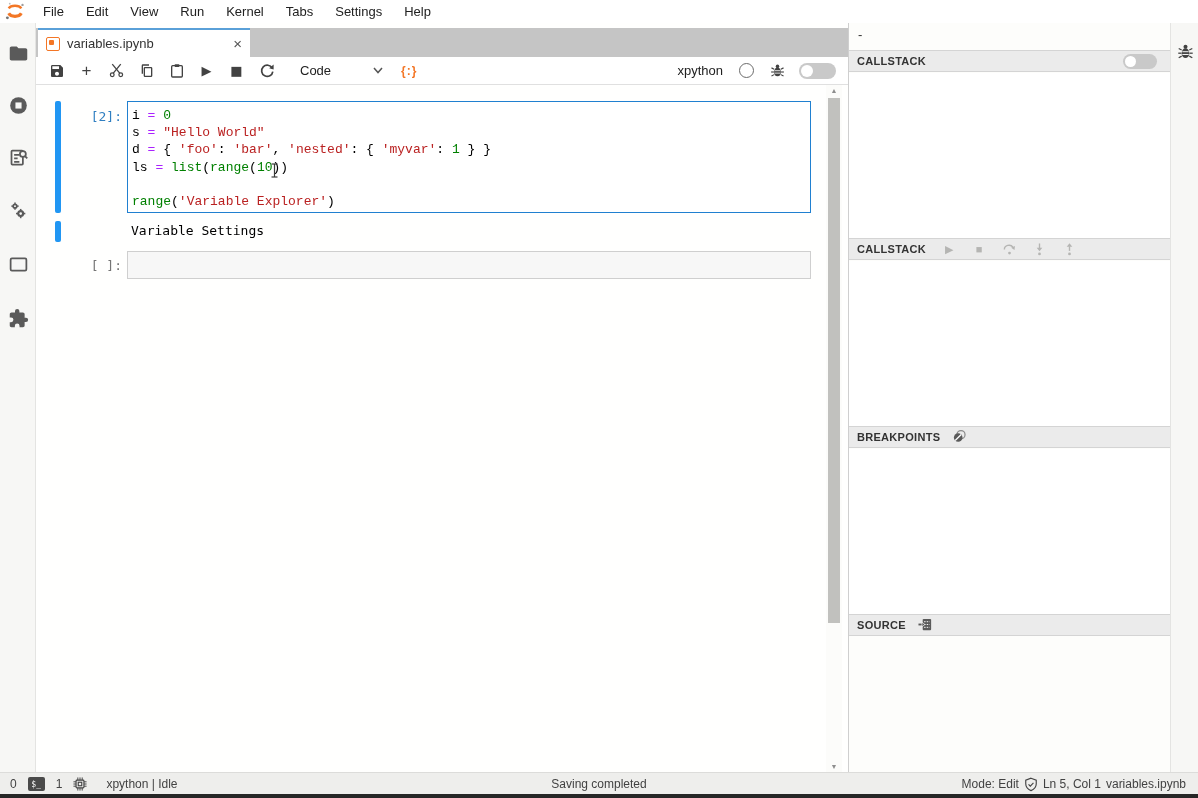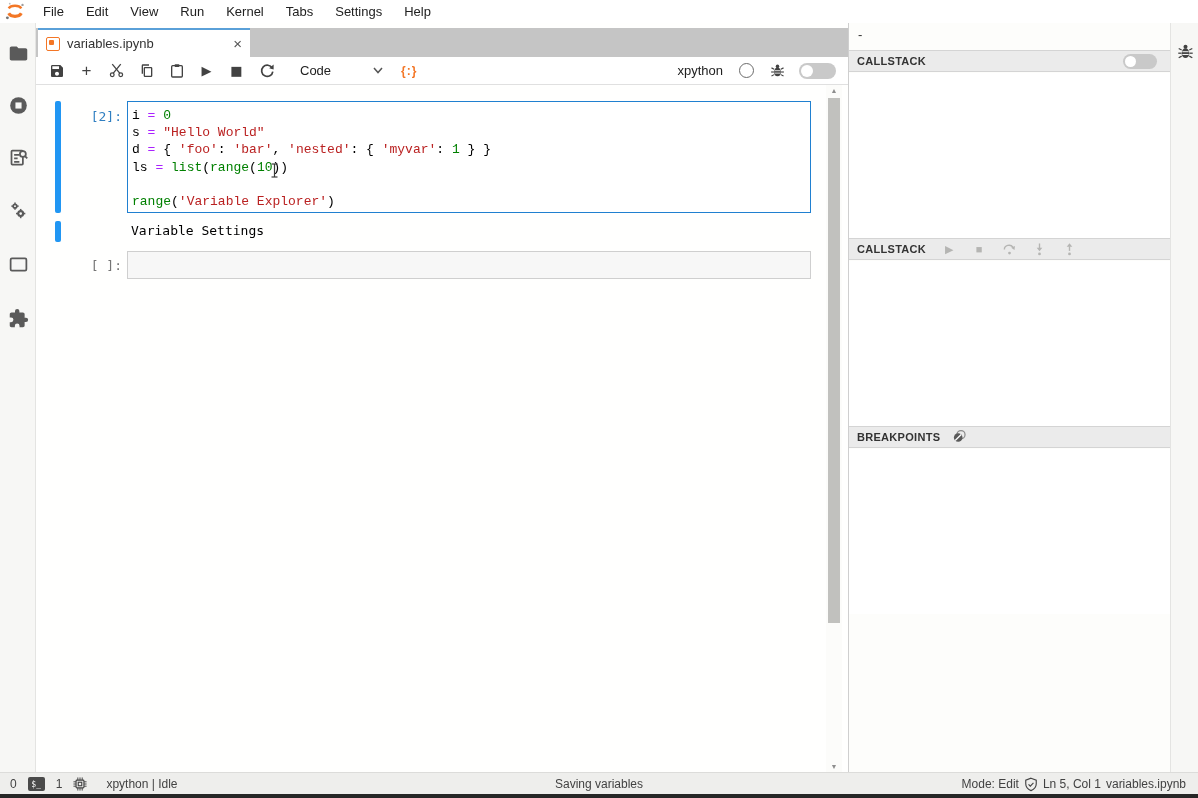--- a/index.html
+++ b/index.html
@@ -324,20 +324,35 @@
       <span class="hdr-icon">
         <svg viewBox="0 0 16 16" width="15" height="15">
             <circle cx="9.6" cy="6" r="4.3" fill="none" stroke="#8a8a8a" stroke-width="1.3"></circle>
             <circle cx="6.6" cy="9" r="4.6" fill="#5a5a5a"></circle>
             <line x1="3.4" y1="12.2" x2="9.8" y2="5.8" stroke="#ffffff" stroke-width="1.4"></line>
           </svg>
       </span>
     </div>
     <div class="sect-body" id="body-breakpoints"></div>
 
+    <div class="sect-header" id="hdr-source">
+      <span class="sect-label">SOURCE</span>
+      <span class="hdr-icon">
+        <svg viewBox="0 0 16 16" width="15" height="15">
+          <rect x="5" y="2" width="9" height="12" rx="1" fill="#5a5a5a"></rect>
+          <g stroke="#ffffff" stroke-width="1" stroke-dasharray="1.6 1.2">
+              <line x1="6.5" y1="5" x2="12.5" y2="5"></line>
+              <line x1="6.5" y1="8" x2="12.5" y2="8"></line>
+              <line x1="6.5" y1="11" x2="12.5" y2="11"></line>
+            </g>
+          <rect x="0.5" y="7" width="4.5" height="2" fill="#5a5a5a"></rect>
+            <polygon points="4.2,5.6 7.4,8 4.2,10.4" fill="#5a5a5a" stroke="#ffffff" stroke-width="0.7"></polygon>
+        </svg>
+      </span>
+    </div>
     <div class="sect-body" id="body-source"></div>
   </div>
 
   <div id="rstrip">
     <div id="rstrip-bug">
       <svg viewBox="0 0 16 16" width="17" height="17">
         <circle cx="8" cy="3.6" r="1.9" fill="#424242"></circle>
         <ellipse cx="8" cy="9.6" rx="3.6" ry="4.6" fill="#424242"></ellipse>
         <g stroke="#424242" stroke-width="1.2">
             <line x1="4.4" y1="6.6" x2="1.6" y2="5.2"></line>
@@ -376,21 +391,21 @@
               <line x1="0.5" y1="10.5" x2="3.5" y2="10.5"></line>
               <line x1="12.5" y1="5.5" x2="15.5" y2="5.5"></line>
               <line x1="12.5" y1="8" x2="15.5" y2="8"></line>
               <line x1="12.5" y1="10.5" x2="15.5" y2="10.5"></line>
             </g>
         </svg>
       </span>
       <span class="sb-item" style="margin-left:8px">xpython | Idle</span>
     </div>
     <div id="sb-center">
-      <span>Saving variables</span>
+      <span>Saving completed</span>
     </div>
     <div id="sb-right">
       <span class="sb-item-r">Mode: Edit</span>
       <span class="sb-item-r">
         <svg viewBox="0 0 16 16" width="14" height="15" fill="none" stroke="#424242" stroke-width="1.3">
           <path d="M8 0.8 L14 3 V7.2 C14 11 11.3 13.6 8 15 C4.7 13.6 2 11 2 7.2 V3 Z"></path>
           <polyline points="5.2,7.8 7.2,9.8 10.8,6.2"></polyline>
         </svg>
       </span>
       <span class="sb-item-r">Ln 5, Col 1</span>

